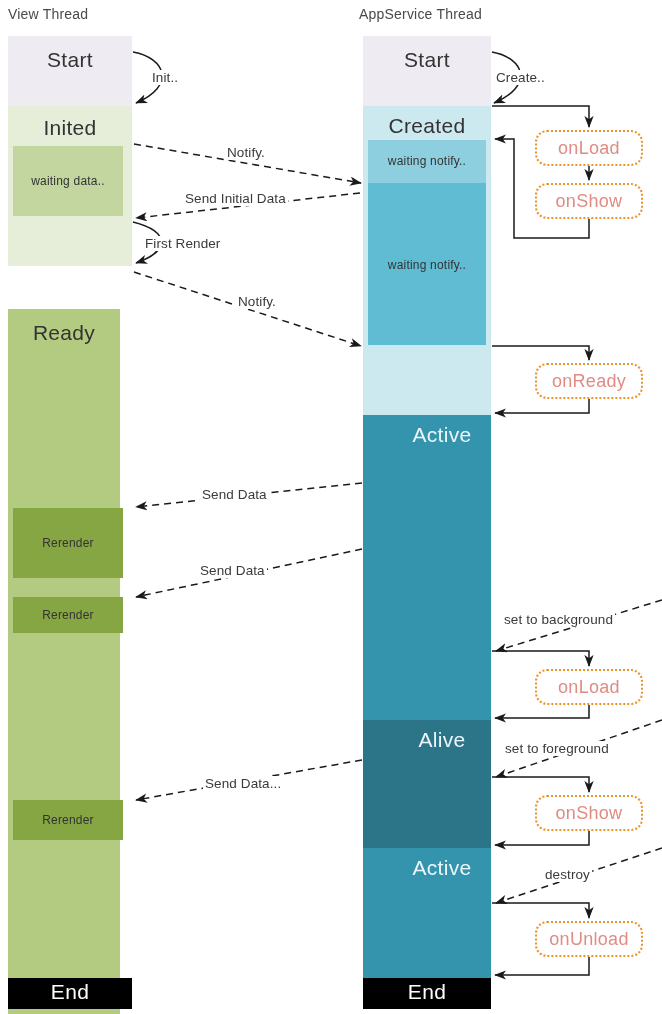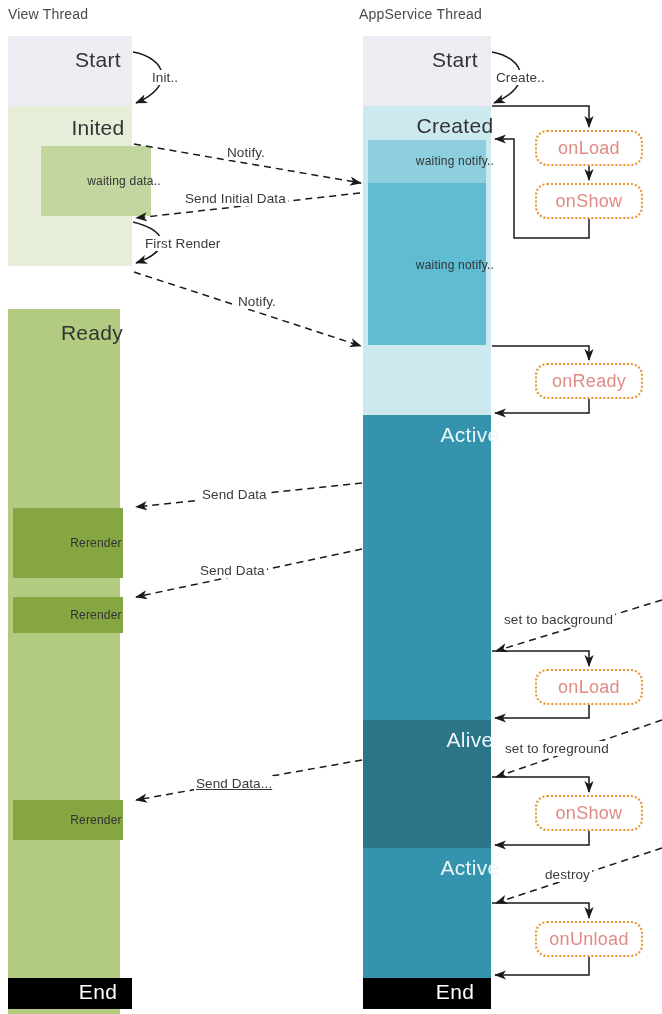--- a/index.html
+++ b/index.html
@@ -32,21 +32,20 @@
 
   .band {
     position: absolute;
     box-sizing: border-box;
   }
   .band-label {
     position: absolute;
     width: 100%;
     text-align: center;
     white-space: nowrap;
-    padding-left: 28px;
   }
   .state-label {
     font-size: 21px;
     letter-spacing: 0.3px;
   }
   .inner-label {
     font-size: 12px;
     letter-spacing: 0.2px;
   }
   .dark-text { color: #333333; }
@@ -93,21 +92,21 @@
   <div class="lane-title" id="appservice-thread-title">AppService Thread</div>
 
   <div class="band" style="left:8px; top:36px; width:124px; height:70px; background:#EEECF2;">
     <div class="band-label state-label dark-text" style="top:12px;">Start</div>
   </div>
 
   <div class="band" style="left:8px; top:106px; width:124px; height:160px; background:#E6EEDA;">
     <div class="band-label state-label dark-text" style="top:10px;">Inited</div>
   </div>
 
-  <div class="band" style="left:13px; top:146px; width:110px; height:70px; background:#C4D6A0;margin-left:28px;">
+  <div class="band" style="left:13px; top:146px; width:110px; height:70px; background:#C4D6A0;">
     <div class="band-label inner-label dark-text" style="top:28px;">waiting data..</div>
   </div>
 
   <div class="band" style="left:8px; top:266px; width:112px; height:712px; background:#B2CB81;margin-top:43px;">
     <div class="band-label state-label dark-text" style="top:12px;">Ready</div>
 
   </div>
 
   <div class="band" style="left:13px; top:508px; width:110px; height:70px; background:#85A642;">
     <div class="band-label inner-label dark-text" style="top:28px;">Rerender</div>
@@ -238,16 +237,16 @@
   <div class="edge-label" style="left:150px; top:70px;">Init..</div>
   <div class="edge-label" style="left:494px; top:70px;">Create..</div>
   <div class="edge-label" style="left:225px; top:145px;">Notify.</div>
   <div class="edge-label" style="left:183px; top:191px;">Send Initial Data</div>
   <div class="edge-label" style="left:143px; top:236px;">First Render</div>
   <div class="edge-label" style="left:236px; top:294px;">Notify.</div>
   <div class="edge-label" style="left:200px; top:487px;">Send Data</div>
   <div class="edge-label" style="left:198px; top:563px;">Send Data</div>
   <div class="edge-label" style="left:502px; top:612px;">set to background</div>
   <div class="edge-label" style="left:503px; top:741px;">set to foreground</div>
-  <div class="edge-label" style="left:194px; top:776px;text-decoration:underline;">Send Data...</div>
+  <div class="edge-label" style="left:203px; top:776px;">Send Data...</div>
   <div class="edge-label" style="left:543px; top:867px;">destroy</div>
 
 </div>
 
 </body></html>

